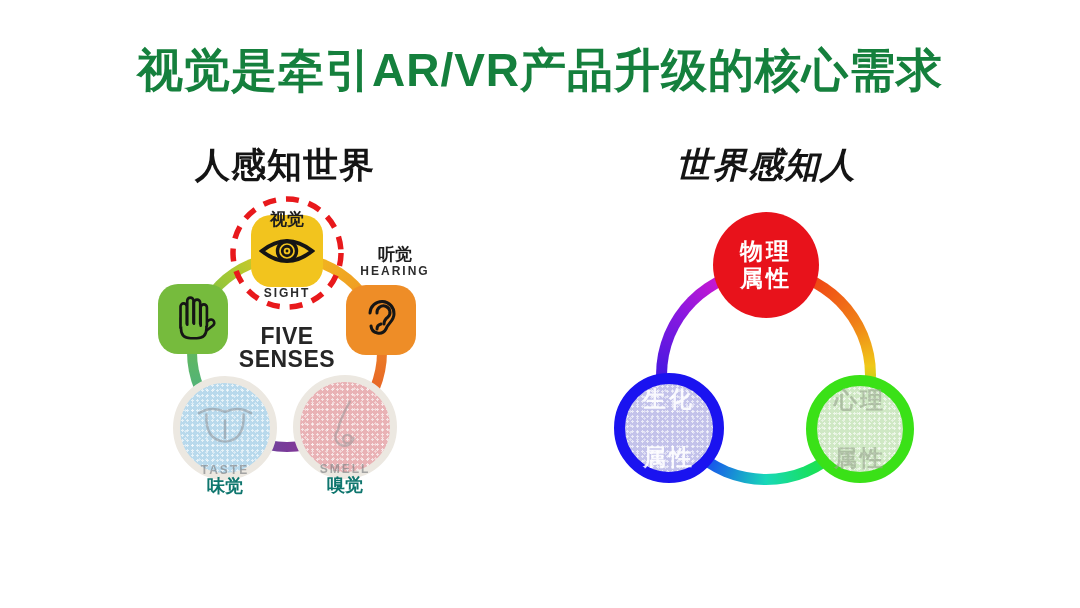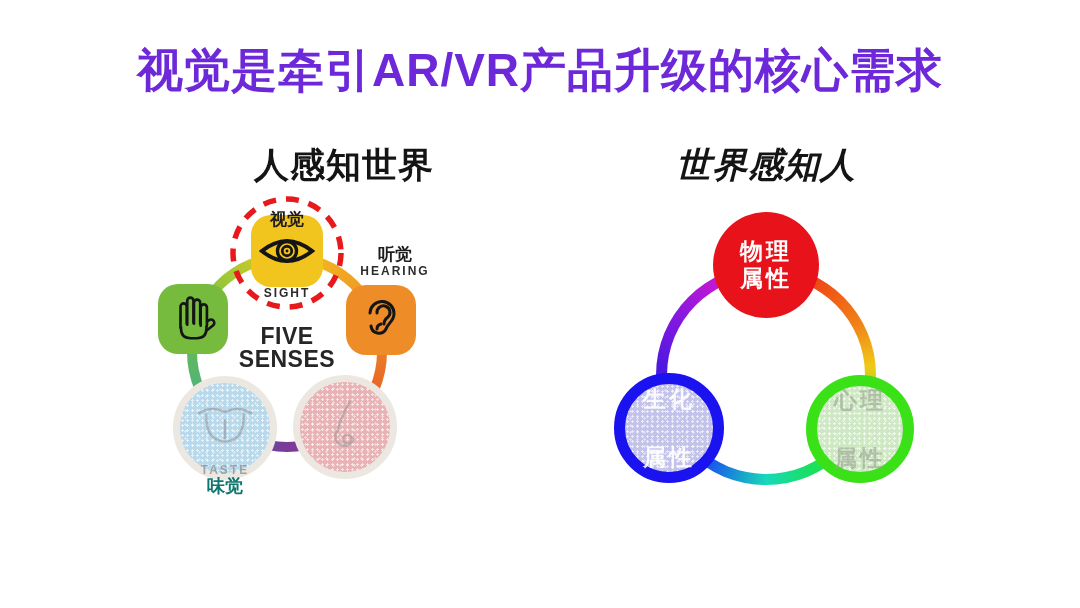--- a/index.html
+++ b/index.html
@@ -3,27 +3,27 @@
 <meta charset="utf-8">
 <style>
   * { margin:0; padding:0; box-sizing:border-box; }
   html,body { background:#ffffff; }
   .stage {
     position:relative; width:1080px; height:608px; background:#ffffff;
     overflow:hidden; font-family:"Liberation Sans", sans-serif; color:#111;
   }
   .title {
     position:absolute; top:40px; left:0; width:100%; text-align:center;
-    font-size:46px; font-weight:800; letter-spacing:1px; color:#6d28d9;
+    font-size:46px; font-weight:800; letter-spacing:1px; color:#15803d;
   }
   .subhead {
     position:absolute; top:142px; font-size:35px; font-weight:700; color:#141414;
     text-align:center; letter-spacing:1px;
   }
-  .subhead.left  { left:152px; width:282px;text-align:right; }
+  .subhead.left  { left:144px; width:282px; }
   .subhead.right { left:620px; width:292px;font-style:italic; }
 
   
   .senses { position:absolute; left:137px; top:185px; width:330px; height:330px; }
   .ring {
     position:absolute; border-radius:50%;
     background:conic-gradient(from 0deg,
       #f2c41e 0deg,#f0a722 36deg,#ee8d27 72deg,#e86b26 108deg,#e2572b 135deg,
       #8e3a96 162deg,#7a3a99 180deg,#6a4b9e 200deg,#4fae7e 235deg,#55b474 252deg,
       #6dbb4a 290deg,#a5c934 324deg,#f2c41e 360deg);
@@ -175,20 +175,24 @@
     </div>
 
     <div class="sense-blob blob-smell speckle">
       <svg width="40" height="58" viewBox="0 0 64 96" opacity="0.55">
         <g stroke="#9c9598" stroke-width="4" fill="none" stroke-linecap="round">
           <path d="M40 6 Q24 34 20 54 A15 15 0 1 0 46 66"></path>
           <circle cx="36" cy="68" r="7"></circle>
         </g>
       </svg>
     </div>
+    <div class="label-stack lbl-smell">
+      <div class="en-label faint-en">SMELL</div>
+      <div class="below-zh">嗅觉</div>
+    </div>
   </div>
 
   <div class="tri">
     <div class="ring"></div>
     <div class="ring-hole"></div>
 
     <div class="node node-physical">
       <div>物理</div>
       <div>属性</div>
     </div>

